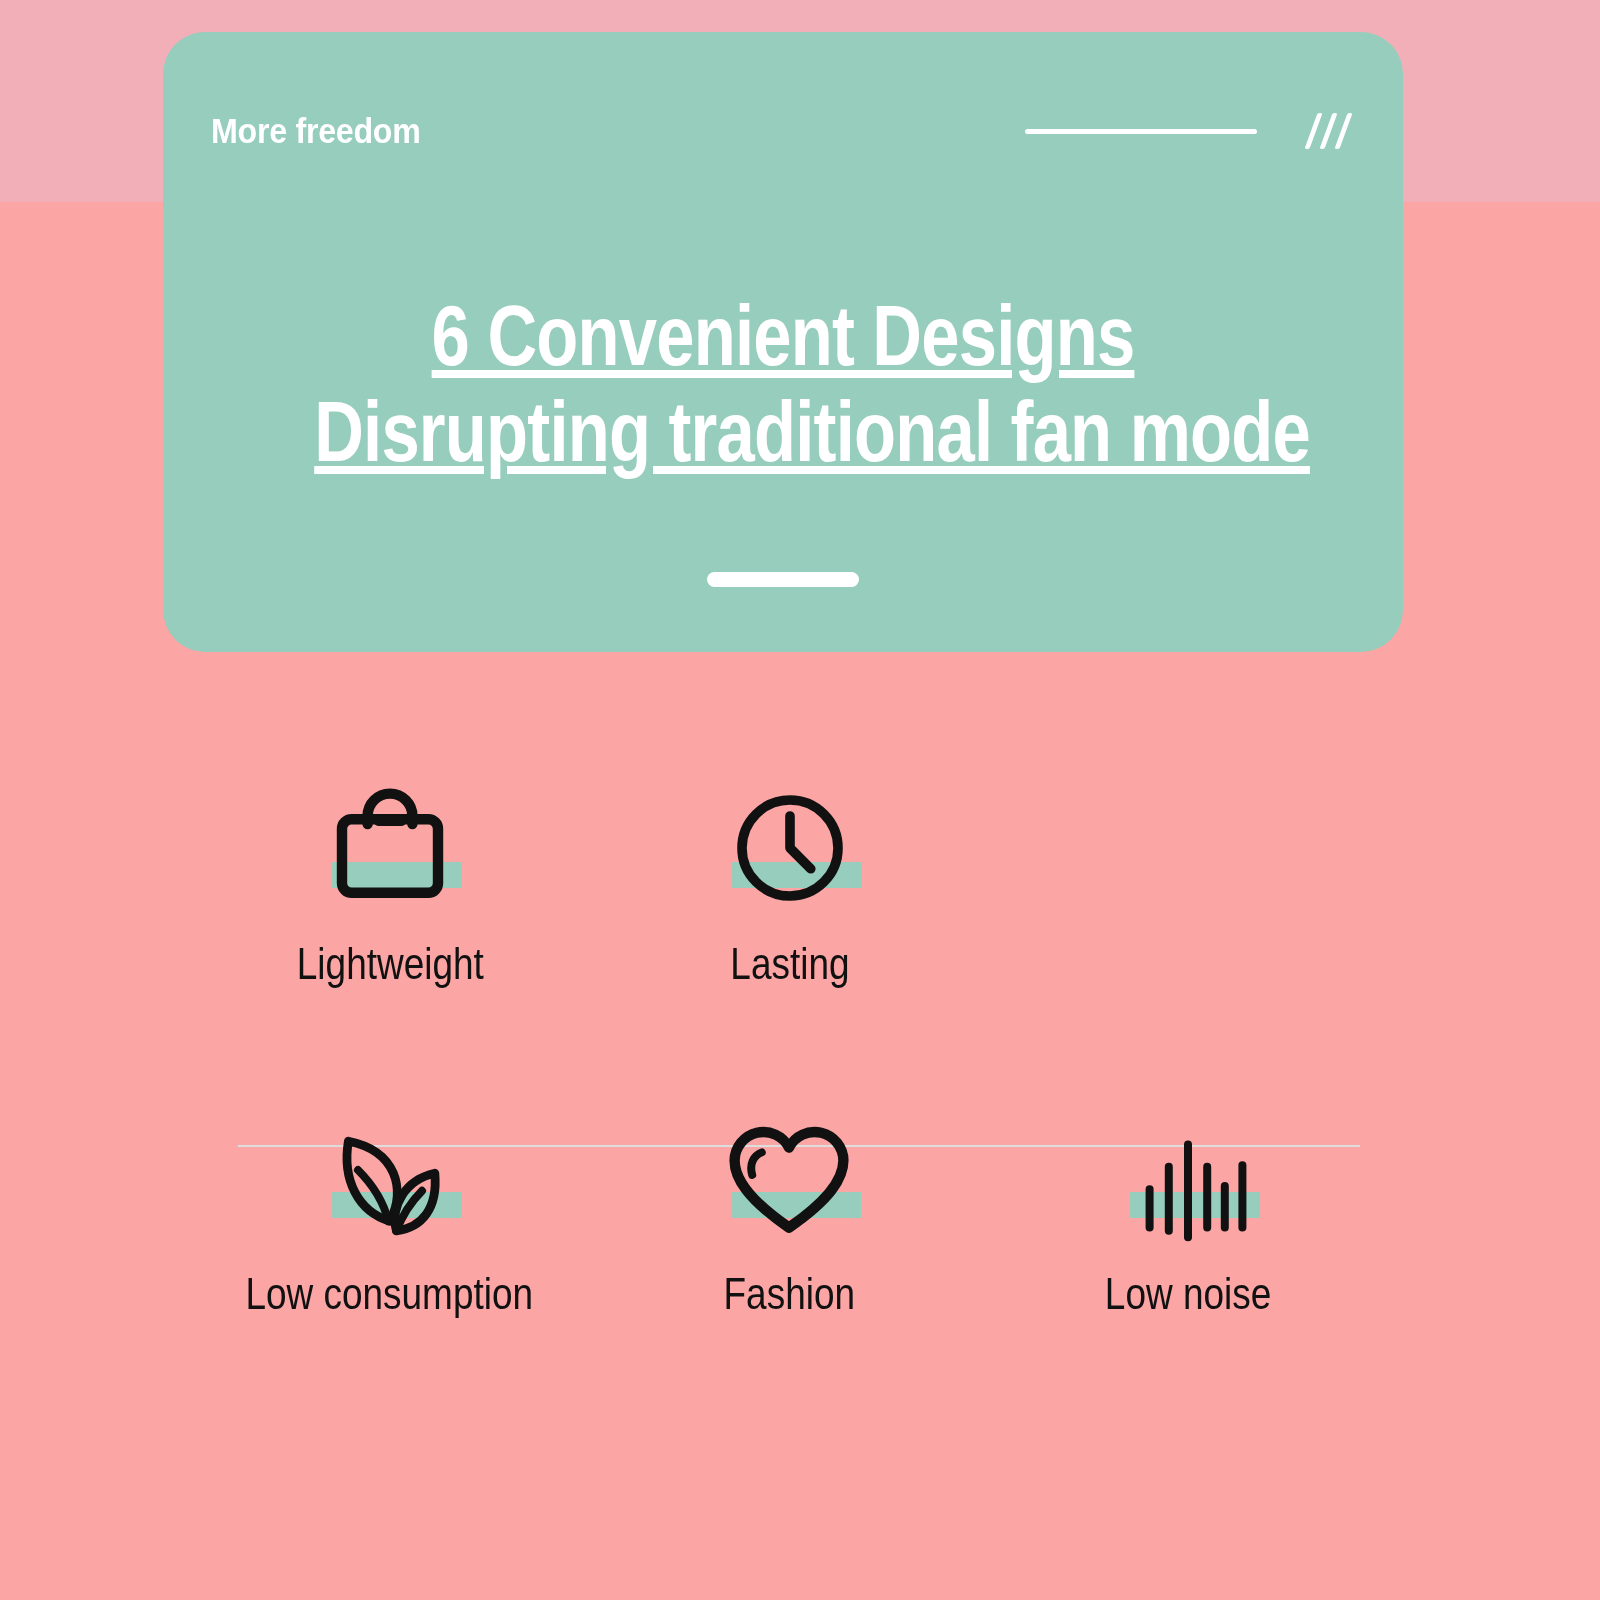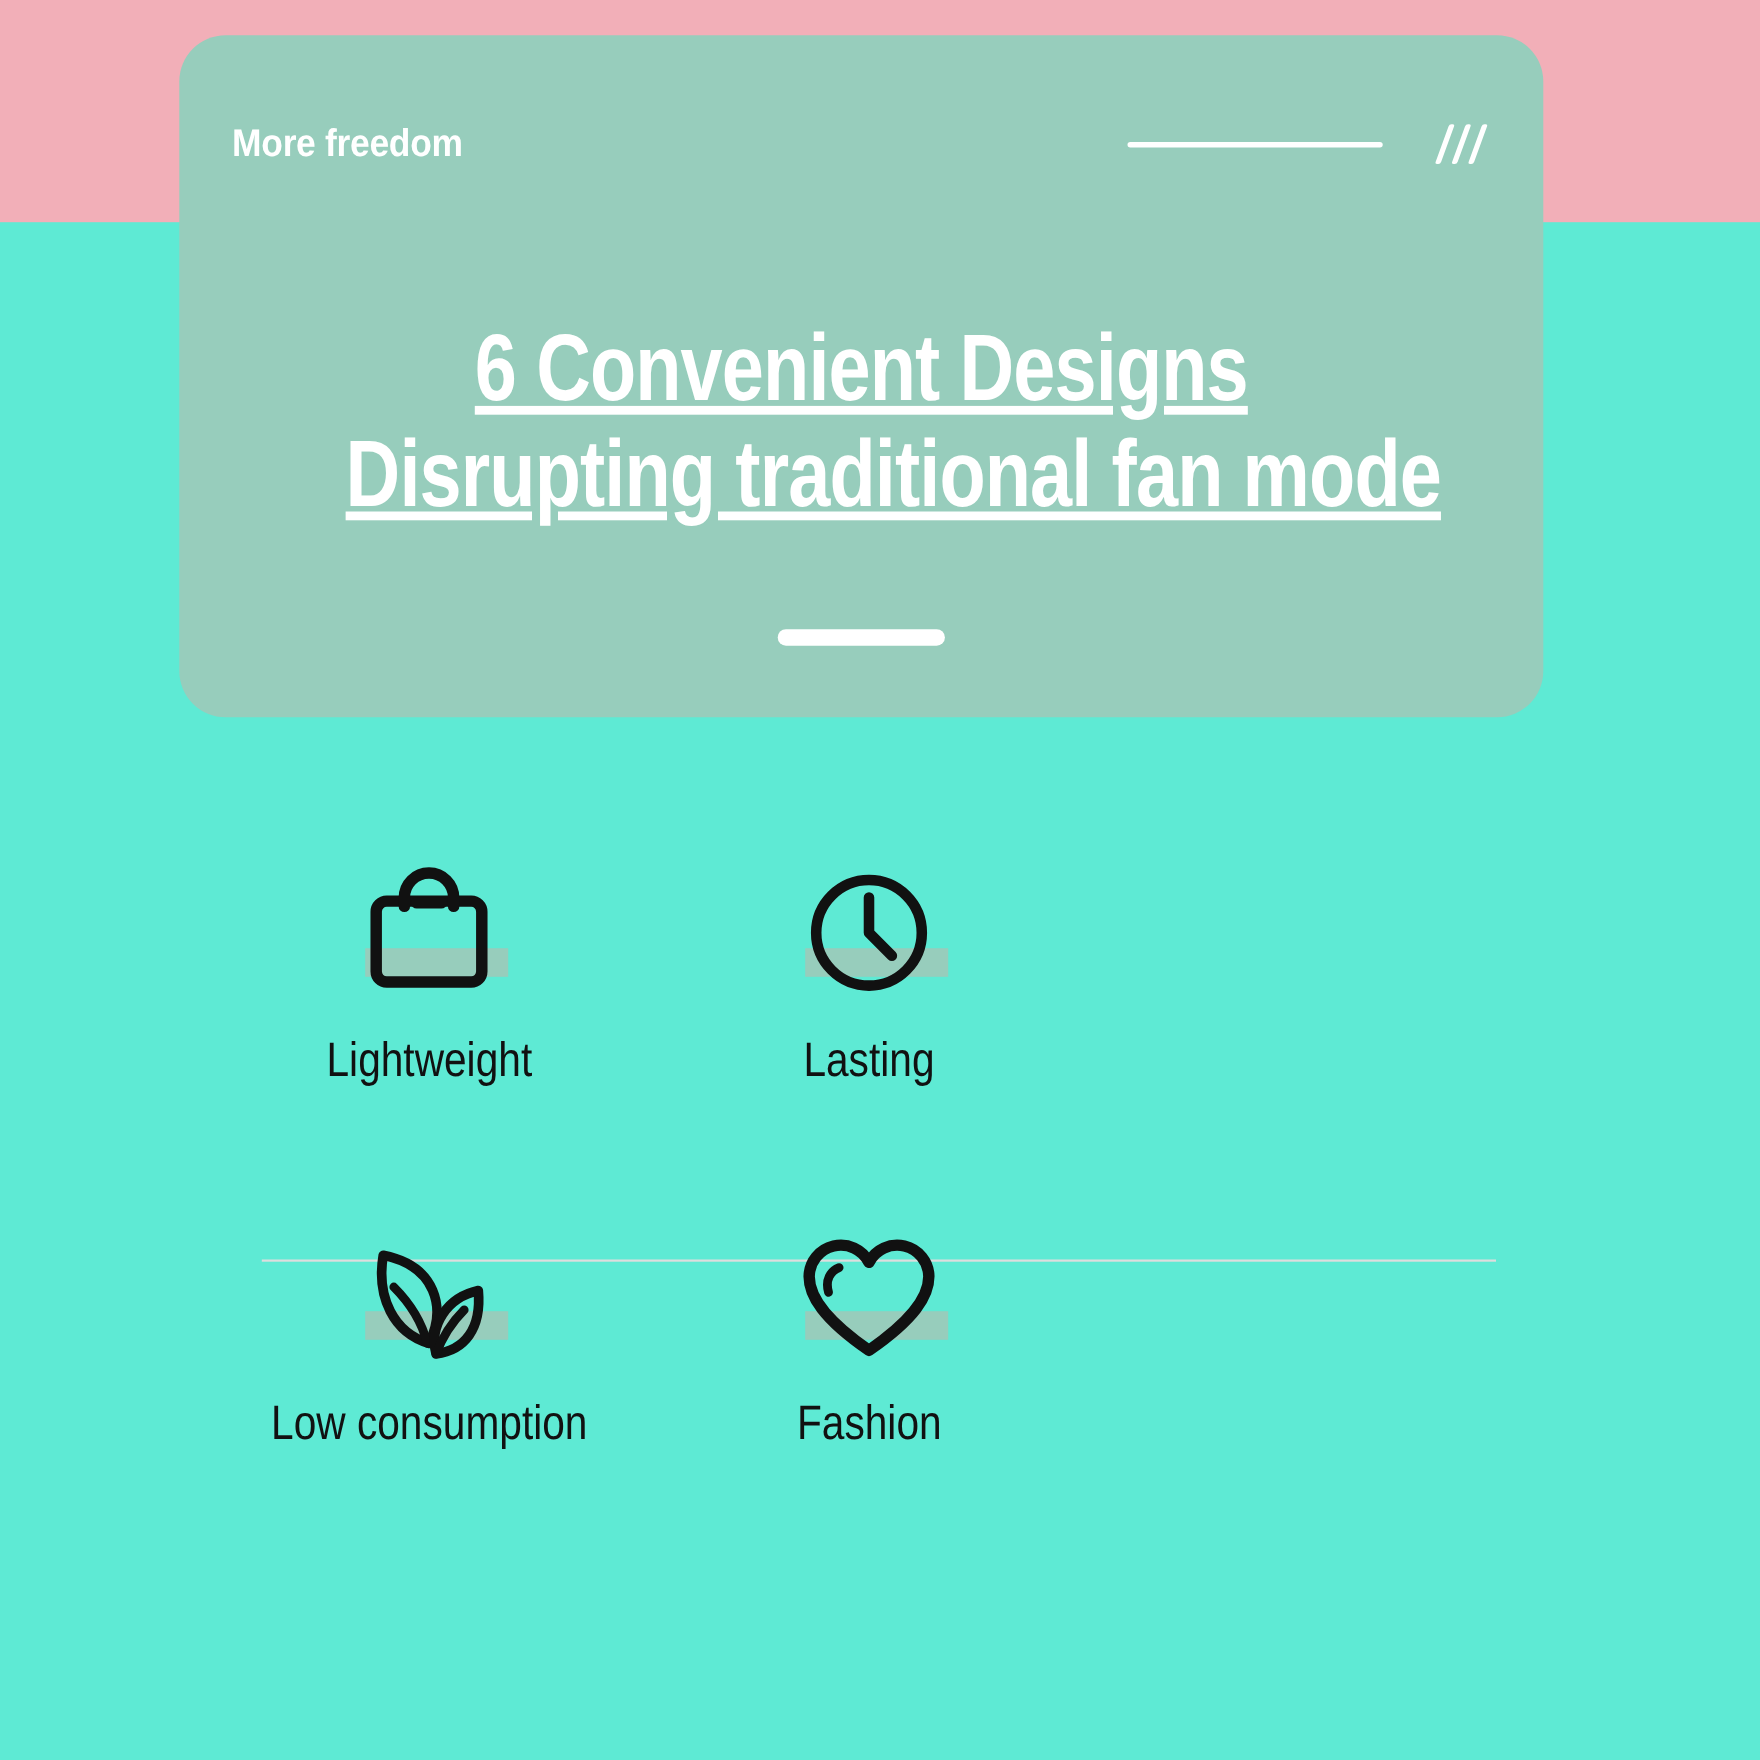--- a/index.html
+++ b/index.html
@@ -7,21 +7,21 @@
   html, body {
     width:1600px; height:1600px;
     background:#f5f5f5;
     font-family:"Liberation Sans", sans-serif;
     overflow:hidden;
   }
 
   #page {
     position:relative;
     width:1600px; height:1600px;
-    background:#5eead4;
+    background:#fca5a5;
   }
 
   
   .pink-banner {
     position:absolute;
     left:0; top:0;
     width:1600px; height:202px;
     background:#f2afb8;
   }
 
@@ -249,17 +249,33 @@
         <div class="icon-wrap">
           <div class="icon-bar"></div>
           <svg class="icon-art" viewBox="0 0 100 100">
             <path d="M50 86 C24 68 16 55 16 44 A18 18 0 0 1 50 36 A18 18 0 0 1 84 44 C84 55 76 68 50 86 Z" fill="none" stroke="#111" stroke-width="6.5" stroke-linejoin="round"></path>
             <path d="M27 53 C25 46 28 41 33 39" fill="none" stroke="#111" stroke-width="5" stroke-linecap="round"></path>
           </svg>
         </div>
         <div class="feature-label">Fashion</div>
       </div>
 
+      <div class="feature-cell">
+        <div class="icon-wrap">
+          <div class="icon-bar"></div>
+          <svg class="icon-art" viewBox="0 0 100 100">
+            <g stroke="#111" stroke-width="5" stroke-linecap="round">
+              <line x1="26" y1="62" x2="26" y2="86"></line>
+              <line x1="38" y1="48" x2="38" y2="88"></line>
+              <line x1="50" y1="34" x2="50" y2="92"></line>
+              <line x1="62" y1="48" x2="62" y2="86"></line>
+              <line x1="73" y1="60" x2="73" y2="86"></line>
+              <line x1="84" y1="47" x2="84" y2="86"></line>
+            </g>
+          </svg>
+        </div>
+        <div class="feature-label">Low noise</div>
+      </div>
 
     </div>
   </div>
 
 </div>
 
 </body></html>

